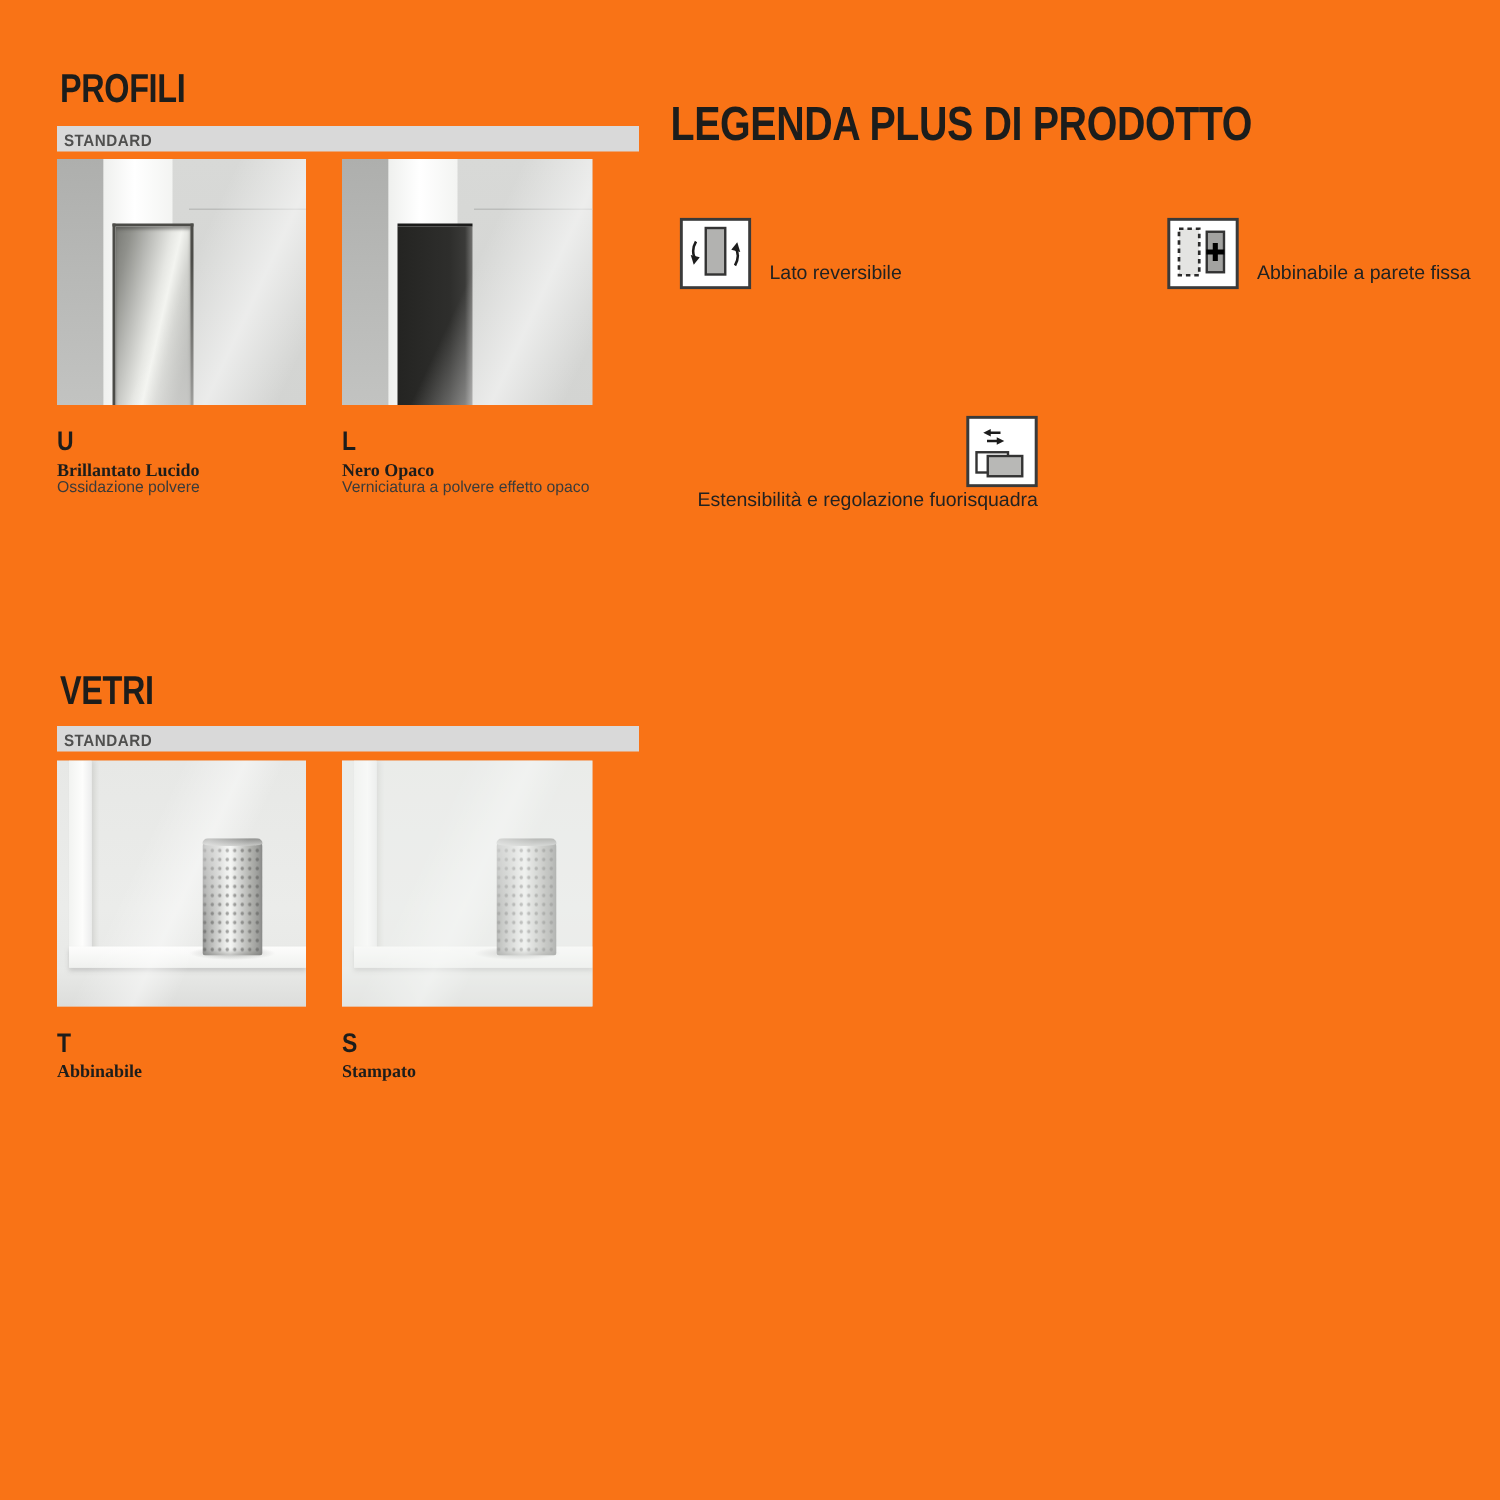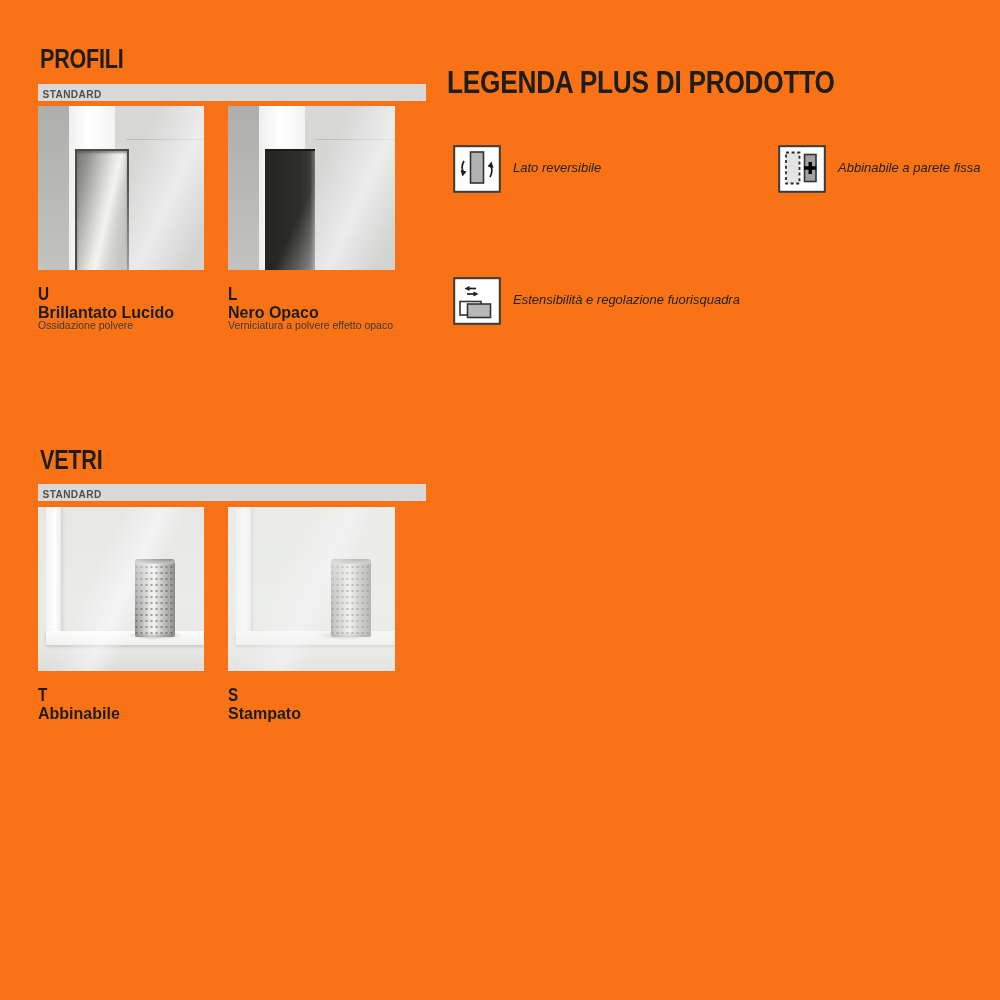--- a/index.html
+++ b/index.html
@@ -71,24 +71,24 @@
     background:linear-gradient(180deg,#90918f,#cbccca); }
   .vswatch .gsheen { inset:0;
     background:linear-gradient(115deg,rgba(255,255,255,0) 35%,rgba(255,255,255,0.45) 52%,rgba(255,255,255,0) 63%); }
   .vswatch.frosted::after { content:""; position:absolute; inset:0;
     background:rgba(240,241,239,0.38); }
   .vswatch.frosted .cyl { left:103px; filter:contrast(0.88) brightness(1.04); }
   
   .finish { position:absolute; width:190px; }
   .finish .code { font-size:18px; font-weight:bold; line-height:18px; margin-bottom:4px;
     transform:scaleX(0.85); transform-origin:left center; }
-  .finish .fname { font-size:16px; font-weight:bold; line-height:12px; color:#1d1d1b; }
+  .finish .fname { font-size:12px; font-weight:bold; line-height:12px; color:#1d1d1b;font-family:Liberation Serif, serif; }
   .finish .fdesc { font-size:10.5px; line-height:12px; color:#3b3b3a; }
   
-  .legend-item { position:absolute; display:flex; align-items:center;font-style:italic; }
+  .legend-item { position:absolute; display:flex; align-items:flex-end; }
   .legend-item svg { width:48px; height:48px; flex:0 0 48px; }
   .legend-item .llabel { font-size:13px; color:#222221; margin-left:12px; margin-bottom:4px; white-space:nowrap; }
 </style>
 </head>
 <body>
 
 <div class="page">
 
   <h2 class="h-cond h-section" style="left:40px; top:44px;">PROFILI</h2>
 
@@ -132,21 +132,21 @@
       <rect x="17.5" y="7" width="13" height="31" fill="#b2b2b0" stroke="#333" stroke-width="1.6"></rect>
       <path d="M11 16 q-3.5 6 -0.5 11.5" fill="none" stroke="#1c1c1c" stroke-width="1.7"></path>
       <polygon points="7.5,25 13.5,26.5 9.5,31.5" fill="#1c1c1c"></polygon>
       <path d="M37 32 q3.5 -6 0.5 -11.5" fill="none" stroke="#1c1c1c" stroke-width="1.7"></path>
       <polygon points="40.5,23 34.5,21.5 38.5,16.5" fill="#1c1c1c"></polygon>
     </svg>
     <span class="llabel">Lato reversibile</span>
   </div>
 
 
-  <div class="legend-item" style="left:453px; top:277px;">
+  <div class="legend-item" style="left:453px; top:277px;flex-direction:column;">
     <svg viewBox="0 0 48 48">
       <rect x="1.2" y="1.2" width="45.6" height="45.6" fill="#ffffff" stroke="#3a3a3a" stroke-width="2"></rect>
       <path d="M15 11.5 h8" stroke="#1c1c1c" stroke-width="1.7"></path>
       <polygon points="11.5,11.5 16.5,9 16.5,14" fill="#1c1c1c"></polygon>
       <path d="M14 17 h8" stroke="#1c1c1c" stroke-width="1.7"></path>
       <polygon points="25.5,17 20.5,14.5 20.5,19.5" fill="#1c1c1c"></polygon>
       <rect x="7" y="24.5" width="21" height="13.5" fill="#ffffff" stroke="#333" stroke-width="1.6"></rect>
       <rect x="14.5" y="27" width="23" height="13.5" fill="#b8b8b6" stroke="#333" stroke-width="1.6"></rect>
     </svg>
     <span class="llabel">Estensibilità e regolazione fuorisquadra</span>

